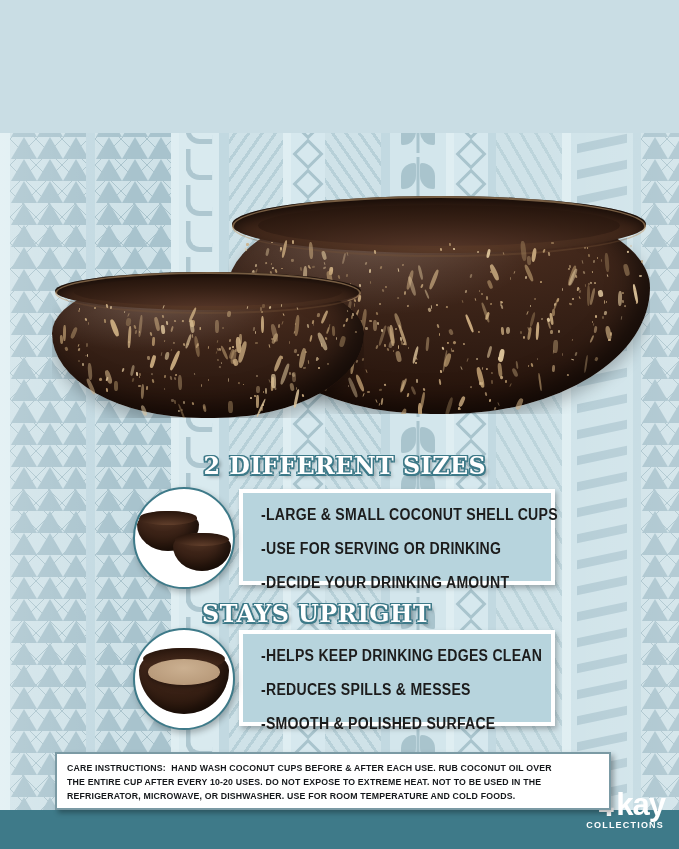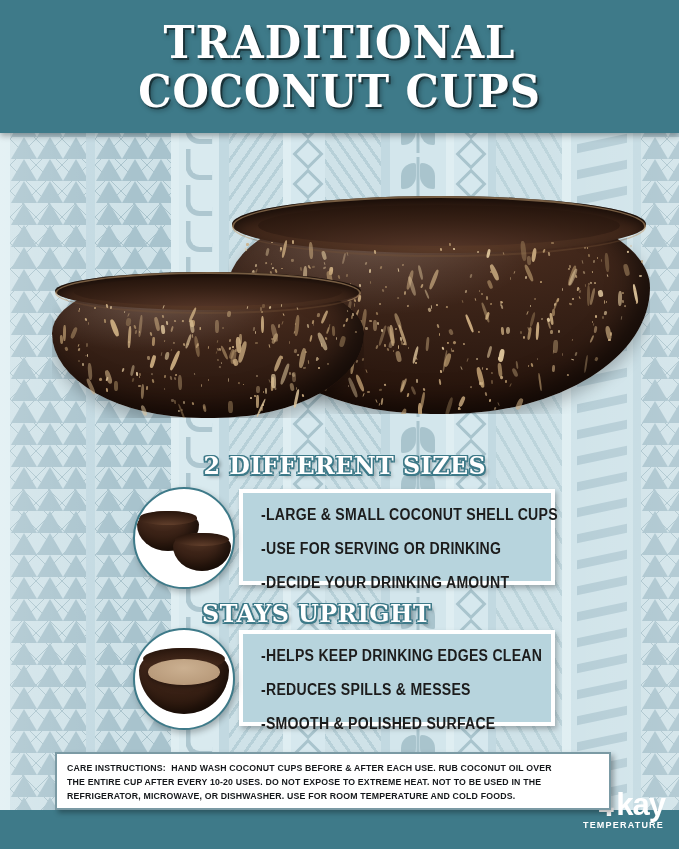--- a/index.html
+++ b/index.html
@@ -690,24 +690,20 @@
           <i style="left: 27px; top: 704px;"></i>
           <i style="left: 1px; top: 726px;"></i>
           <i style="left: 27px; top: 726px;"></i>
           <i style="left: 1px; top: 748px;"></i>
           <i style="left: 27px; top: 748px;"></i>
         </span>
       </div>
     <div class="bg-sheen"></div>
   </div>
 
-  <div class="header">
-    <div class="title">TRADITIONAL
-COCONUT CUPS</div>
-  </div>
 
   <div class="bowl bowl-large">
     <div class="body"></div>
     <div class="rim"></div>
     <div class="inner"></div>
     <div class="rimline"></div>
     <div class="fibers" id="fib-large">
         <span class="fiber d" style="left: 392.7px; top: 119.6px; width: 1.2px; height: 3.9px; transform: rotate(11.8deg); opacity: 0.42;"></span>
         <span class="fiber s" style="left: 261.8px; top: 106.5px; width: 1.9px; height: 2.4px; transform: rotate(12deg); opacity: 0.71;"></span>
         <span class="fiber" style="left: 94px; top: 86.6px; width: 1.5px; height: 3.9px; transform: rotate(-2.2deg); opacity: 0.81;"></span>
@@ -1314,17 +1310,17 @@
     </div>
   </div>
 
   <div class="care">
     <p><b>CARE INSTRUCTIONS:</b>&nbsp; <span>HAND WASH COCONUT CUPS BEFORE &amp; AFTER EACH USE. RUB COCONUT OIL OVER THE ENTIRE CUP AFTER EVERY 10-20 USES. DO NOT EXPOSE TO EXTREME HEAT. NOT TO BE USED IN THE REFRIGERATOR, MICROWAVE, OR DISHWASHER. USE FOR ROOM TEMPERATURE AND COLD FOODS.</span></p>
   </div>
 
   <div class="footer">
     <div class="logo">
       <div class="logo-main"><span class="logo-4">4</span><span>kay</span></div>
-      <div class="logo-sub">TEMPERATURE</div>
+      <div class="logo-sub">COLLECTIONS</div>
     </div>
   </div>
 
 </div>
 
 </body></html>

